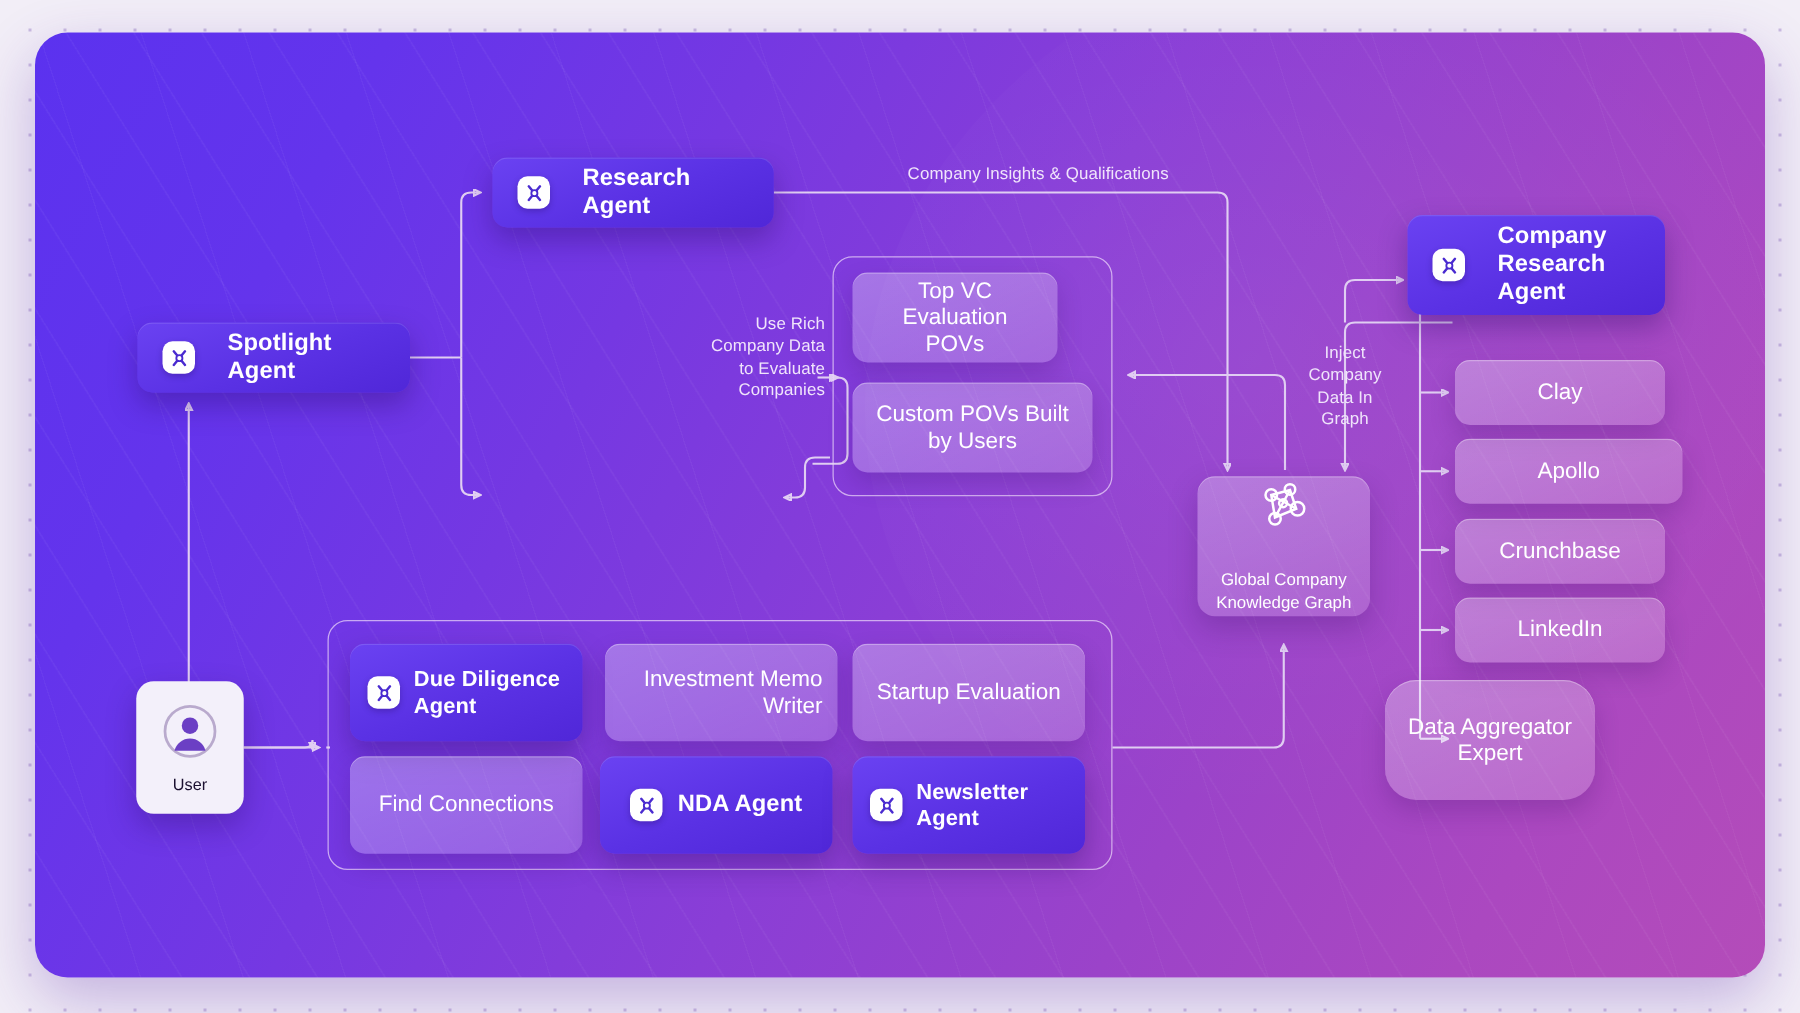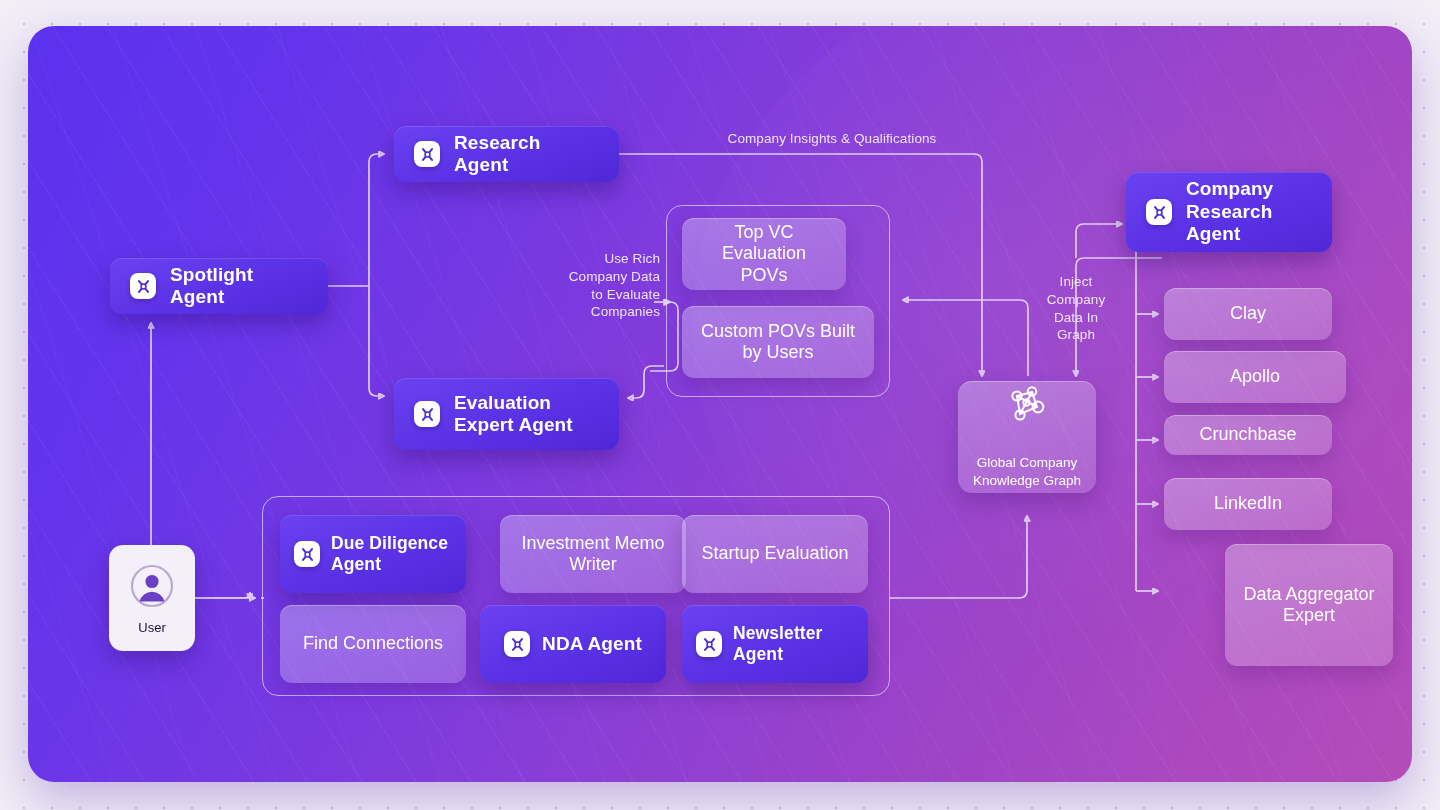--- a/index.html
+++ b/index.html
@@ -56,21 +56,21 @@
 
   
   .node { position: absolute; border-radius: 12px; display: flex; align-items: center; }
   .node .txt { color: #fff; line-height: 1.18; }
 
   
   .agent {
     background: linear-gradient(160deg, #6a42f2 0%, #5a31e4 55%, #5027d8 100%);
     box-shadow: 0 10px 22px rgba(40,10,100,.34), inset 0 1px 0 rgba(255,255,255,.13);
     padding: 16px 20px;
-    gap: 14px;
+    gap: 26px;
   }
   .agent .txt { font-size: 19px; font-weight: 700; letter-spacing: .1px; }
 
   
   .lilac {
     background: linear-gradient(160deg, rgba(255,255,255,.30) 0%, rgba(255,255,255,.19) 100%);
     box-shadow: 0 9px 20px rgba(60,15,100,.22), inset 0 1px 0 rgba(255,255,255,.30);
     justify-content: center;
     text-align: center;
   }
@@ -169,21 +169,21 @@
       <path d="M1108,351 L1130,351" marker-end="url(#ah)"></path>
       <path d="M1108,414 L1130,414" marker-end="url(#ah)"></path>
       <path d="M1108,478 L1130,478" marker-end="url(#ah)"></path>
       <path d="M1108,565 L1130,565" marker-end="url(#ah)"></path>
 
       <path d="M862,572 L991,572 q8,0 8,-8 L999,490" marker-end="url(#ah)"></path>
 
       <path d="M233,572 L236,572"></path>
     </svg>
 
-    <div class="elabel" style="left:674px; top:104px; width:260px; text-align:center;">Company Insights &amp; Qualifications</div>
+    <div class="elabel" style="left:647px; top:104px; width:260px; text-align:right;">Company Insights &amp; Qualifications</div>
 
     <div class="elabel" style="left:498px; top:224px; width:134px; text-align:right; white-space:pre-line;">Use Rich
 Company Data
 to Evaluate
 Companies</div>
 
     <div class="elabel" style="left:1000px; top:247px; width:96px; text-align:center; white-space:pre-line;">Inject
 Company
 Data In
 Graph</div>
@@ -212,29 +212,20 @@
     <div class="node agent" style="left:366px; top:100px; width:225px; height:56px;">
       <span class="appicon">
         <svg width="15" height="15" viewBox="0 0 16 16">
           <path d="M3.2 2.2 L12.8 13.8 M12.8 2.2 L3.2 13.8" stroke="#4a2bd0" stroke-width="2.1" stroke-linecap="round"></path>
           <circle cx="8" cy="8" r="2.6" fill="#fff" stroke="#4a2bd0" stroke-width="1.6"></circle>
         </svg>
       </span>
       <span class="txt">Research Agent</span>
     </div>
 
-    <div class="node agent" style="left:366px; top:352px; width:225px; height:72px;">
-      <span class="appicon">
-        <svg width="15" height="15" viewBox="0 0 16 16">
-          <path d="M3.2 2.2 L12.8 13.8 M12.8 2.2 L3.2 13.8" stroke="#4a2bd0" stroke-width="2.1" stroke-linecap="round"></path>
-          <circle cx="8" cy="8" r="2.6" fill="#fff" stroke="#4a2bd0" stroke-width="1.6"></circle>
-        </svg>
-      </span>
-      <span class="txt" style="max-width:150px;">Evaluation Expert Agent</span>
-    </div>
 
     <div class="frame" style="left:638px; top:179px; width:224px; height:192px;"></div>
 
     <div class="node lilac" style="left:654px; top:192px; width:164px; height:72px; padding:0 14px;">
       <span class="txt">Top VC Evaluation POVs</span>
     </div>
     <div class="node lilac" style="left:654px; top:280px; width:192px; height:72px; padding:0 12px;">
       <span class="txt">Custom POVs Built by Users</span>
     </div>
 
@@ -264,43 +255,43 @@
       </span>
       <span class="txt" style="max-width:135px;">Company Research Agent</span>
     </div>
 
     <div class="node lilac" style="left:1136px; top:262px; width:168px; height:52px;">
       <span class="txt">Clay</span>
     </div>
     <div class="node lilac" style="left:1136px; top:325px; width:182px; height:52px;">
       <span class="txt">Apollo</span>
     </div>
-    <div class="node lilac" style="left:1136px; top:389px; width:168px; height:40px;">
+    <div class="node lilac" style="left:1136px; top:389px; width:168px; height:52px;">
       <span class="txt">Crunchbase</span>
     </div>
     <div class="node lilac" style="left:1136px; top:452px; width:168px; height:52px;">
       <span class="txt">LinkedIn</span>
     </div>
-    <div class="node lilac" style="left:1197px; top:518px; width:168px; height:122px; padding:0 18px;">
+    <div class="node lilac" style="left:1080px; top:518px; width:168px; height:96px; padding:0 18px;border-radius:25px;">
       <span class="txt">Data Aggregator Expert</span>
     </div>
 
     <div class="frame" style="left:234px; top:470px; width:628px; height:200px;"></div>
 
     <div class="node agent" style="left:252px; top:489px; width:186px; height:78px; padding:0 14px; gap:11px;">
       <span class="appicon">
         <svg width="15" height="15" viewBox="0 0 16 16">
           <path d="M3.2 2.2 L12.8 13.8 M12.8 2.2 L3.2 13.8" stroke="#4a2bd0" stroke-width="2.1" stroke-linecap="round"></path>
           <circle cx="8" cy="8" r="2.6" fill="#fff" stroke="#4a2bd0" stroke-width="1.6"></circle>
         </svg>
       </span>
       <span class="txt" style="font-size:17.5px;">Due Diligence Agent</span>
     </div>
 
-    <div class="node lilac" style="left:472px; top:489px; width:186px; height:78px; padding:0 12px;">
+    <div class="node lilac" style="left:456px; top:489px; width:186px; height:78px; padding:0 12px;text-align:right;">
       <span class="txt">Investment Memo Writer</span>
     </div>
 
     <div class="node lilac" style="left:252px; top:579px; width:186px; height:78px; padding:0 12px;">
       <span class="txt">Find Connections</span>
     </div>
 
     <div class="node lilac" style="left:654px; top:489px; width:186px; height:78px; padding:0 12px;">
       <span class="txt">Startup Evaluation</span>
     </div>

